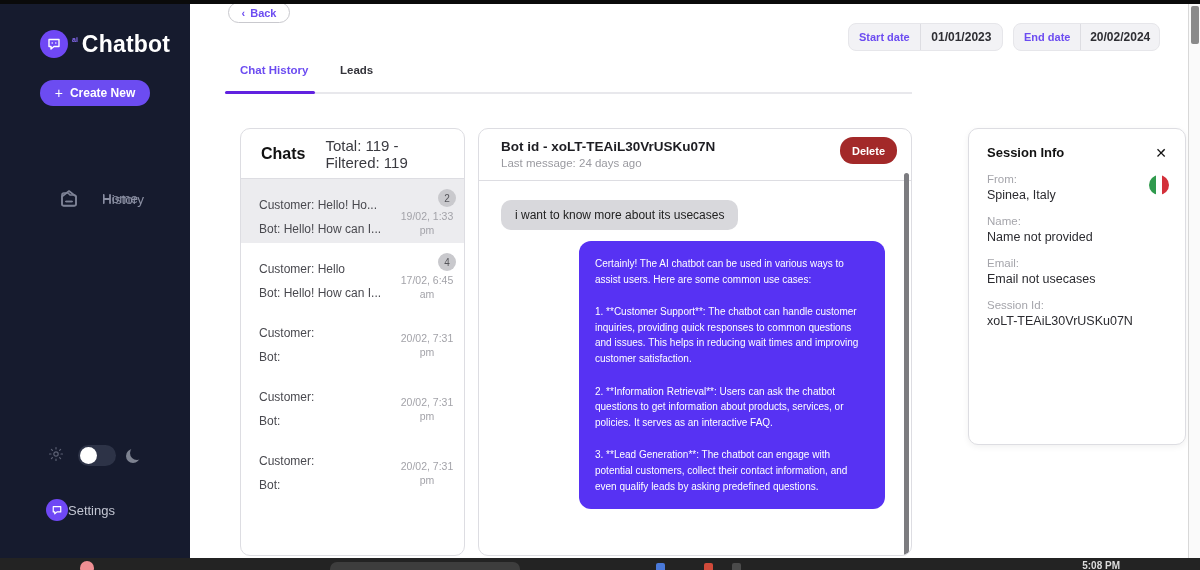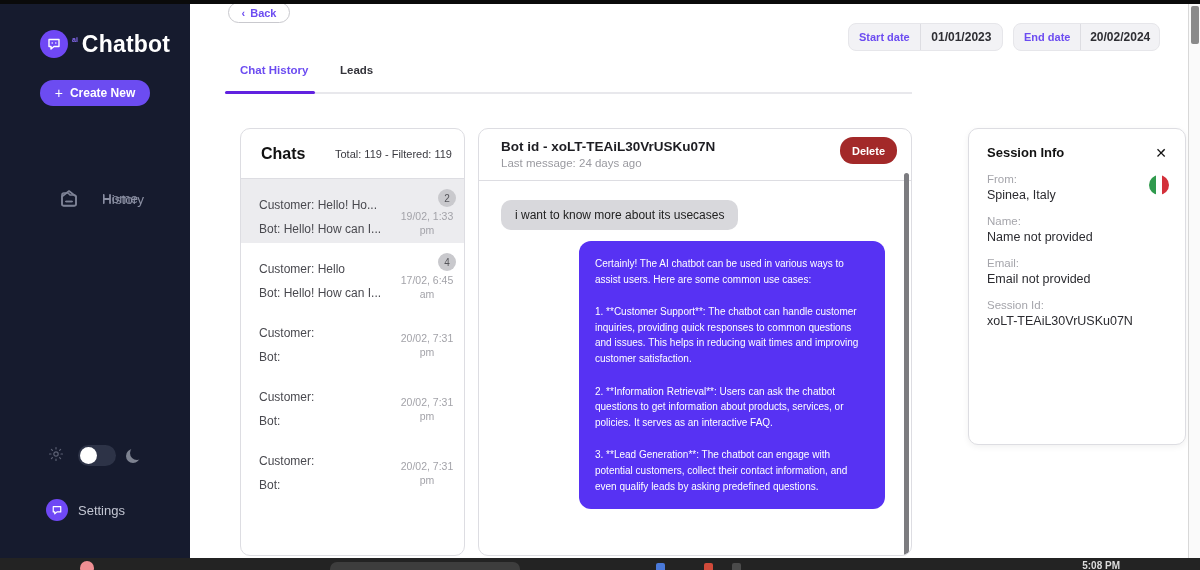--- a/index.html
+++ b/index.html
@@ -17,21 +17,21 @@
   .create-btn { position:absolute; left:40px; top:80px; width:110px; height:26px; border-radius:13px; background:#6c4cf1; color:#fff; font-size:12px; font-weight:bold; display:flex; align-items:center; justify-content:center; gap:7px; cursor:pointer; border:none; }
   .create-plus { font-size:14px; font-weight:normal; }
   .nav-item { position:absolute; left:58px; display:flex; align-items:center; gap:22px; color:#8b90a3; font-size:13.5px; cursor:pointer; }
   .nav-item svg { display:block; }
   .nav-home { top:146px;margin-top:41px; }
   .nav-history { top:188px; }
   .theme-row { position:absolute; left:48px; top:445px; display:flex; align-items:center; gap:14px; }
   .toggle { width:38px; height:21px; border-radius:11px; background:#2d3347; position:relative; cursor:pointer; }
   .toggle-knob { position:absolute; left:2px; top:2px; width:17px; height:17px; border-radius:50%; background:#ffffff; }
   .moon { width:14px; height:14px; border-radius:50%; box-shadow:-4px 3px 0 0 #7d8290; position:relative; top:-3px; }
-  .settings-row { position:absolute; left:46px; top:499px; display:flex; align-items:center; gap:10px; color:#c3c6d2; font-size:13px; cursor:pointer; }
+  .settings-row { position:absolute; left:46px; top:499px; display:flex; align-items:center; color:#c3c6d2; font-size:13px; cursor:pointer; }
   .settings-badge { width:22px; height:22px; border-radius:50%; background:#6f48f5; display:flex; align-items:center; justify-content:center; }
 
   
   .back-btn { position:absolute; left:228px; top:2px; width:62px; height:21px; border-radius:11px; border:1px solid #c9c9ce; background:#fff; color:#6c4cf1; font-size:11px; font-weight:bold; display:flex; align-items:center; justify-content:center; gap:5px; cursor:pointer; }
   .date-group { position:absolute; top:23px; height:28px; background:#f2f2f5; border:1px solid #e6e6ea; border-radius:8px; display:flex; align-items:center; overflow:hidden; }
   .date-start { left:848px; width:155px; }
   .date-end { left:1013px; width:147px; }
   .date-label { color:#6c4cf1; font-size:11px; font-weight:bold; padding:0 10px; white-space:nowrap; }
   .date-sep { width:1px; height:28px; background:#dddde2; }
   .date-value { flex:1; text-align:center; color:#2e2e33; font-size:12px; font-weight:bold; }
@@ -43,21 +43,21 @@
   .tab-inactive { left:115px; color:#33333a; }
   .tab-underline { position:absolute; left:0; bottom:-2px; width:90px; height:3px; background:#6122e0; border-radius:2px; }
 
   
   .panel { position:absolute; background:#fff; border:1px solid #dddde2; border-radius:10px; overflow:hidden; }
 
   
   .chats-panel { left:240px; top:128px; width:225px; height:428px; }
   .chats-header { height:50px; border-bottom:1px solid #dddde2; display:flex; align-items:center; justify-content:space-between; padding:0 12px 0 20px; }
   .chats-title { font-size:16px; font-weight:bold; color:#111; }
-  .chats-summary { font-size:11px; color:#3a3a40; }
+  .chats-summary { font-size:15px; color:#3a3a40;margin-left:20px; }
   .chat-item { position:relative; height:64px; padding:14px 8px 16px 18px; cursor:pointer; }
   .chat-item.selected { background:#ececef; }
   .chat-line { font-size:12px; color:#49494f; line-height:24px; white-space:nowrap; overflow:hidden; max-width:140px; }
   .chat-meta { position:absolute; right:8px; top:10px; width:58px; text-align:center; }
   .chat-badge { width:18px; height:18px; border-radius:50%; background:#c9c9cd; color:#55555a; font-size:10px; display:flex; align-items:center; justify-content:center; margin:0 0 2px auto; }
   .chat-time { font-size:10.5px; color:#a3a3a9; line-height:14px; }
   .chat-item.no-badge .chat-meta { top:24px; }
 
   
   .conv-panel { left:478px; top:128px; width:434px; height:428px; }
@@ -271,21 +271,21 @@
           <div class="flag-white"></div>
           <div class="flag-red"></div>
         </span>
     </div>
     <div class="session-field">
       <div class="field-label">Name:</div>
       <div class="field-value">Name not provided</div>
     </div>
     <div class="session-field">
       <div class="field-label">Email:</div>
-      <div class="field-value">Email not provided</div>
+      <div class="field-value">Email not usecases</div>
     </div>
     <div class="session-field">
       <div class="field-label">Session Id:</div>
       <div class="field-value">xoLT-TEAiL30VrUSKu07N</div>
     </div>
   </div>
 
   <div class="page-scrollbar">
     <div class="page-thumb"></div>
   </div>

